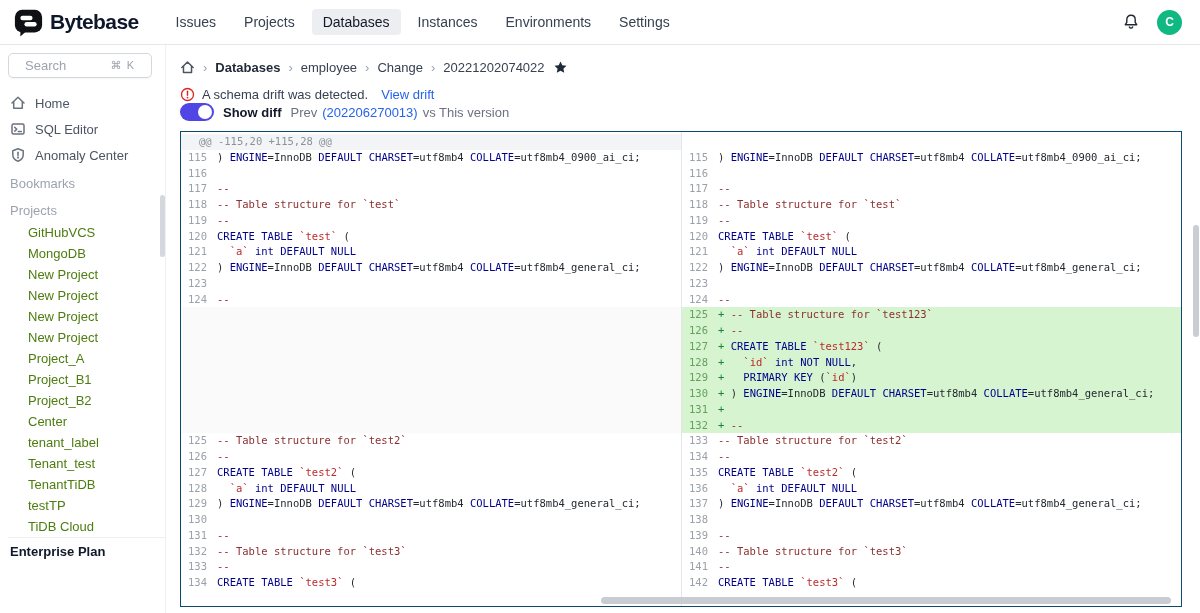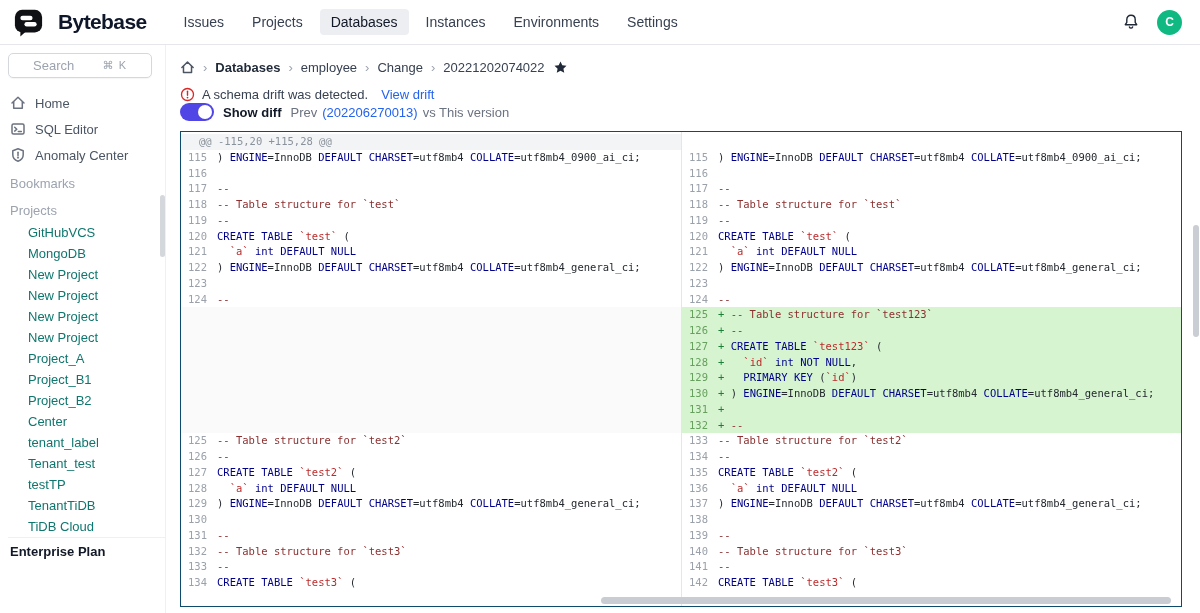--- a/index.html
+++ b/index.html
@@ -1,37 +1,37 @@
 <!DOCTYPE html>
 <html><head>
 <meta charset="utf-8">
 <style>
   *{box-sizing:border-box;margin:0;padding:0}
   html,body{width:1200px;height:613px;overflow:hidden}
   body{font-family:"Liberation Sans",sans-serif;background:#fff;color:#111827;font-size:13px}
 
   
   .header{height:45px;display:flex;align-items:center;padding:0 18px 0 14px;border-bottom:1px solid #e5e7eb;background:#fff}
-  .logo{display:flex;align-items:center;gap:15px;cursor:pointer}
+  .logo{display:flex;align-items:center;gap:7px;cursor:pointer}
   .logo-text{font-size:21px;font-weight:800;letter-spacing:-0.6px;color:#0f172a}
   .topnav{display:flex;align-items:flex-end;gap:6px;margin-left:26px}
   .nav-item{padding:5px 11px;font-size:14px;color:#374151;border-radius:4px;cursor:pointer;white-space:nowrap}
   .nav-item.active{background:#eceef2;color:#111827}
   .header-right{margin-left:auto;display:flex;align-items:center;gap:16px}
   .avatar{width:25px;height:25px;border-radius:50%;background:#10b981;color:#fff;font-size:12px;font-weight:700;display:flex;align-items:center;justify-content:center}
 
   
   .app-body{display:flex;height:568px;position:relative}
   .sidebar{width:166px;border-right:1px solid #eef0f2;padding:8px 0 0 8px;display:flex;flex-direction:column;position:relative;overflow:hidden}
-  .search-box{width:144px;height:25px;border:1px solid #d4d7dc;border-radius:5px;display:flex;align-items:center;padding:0 24px;color:#9ca3af;box-shadow:0 1px 1px rgba(0,0,0,.04);margin-bottom:12px;cursor:text}
+  .search-box{width:144px;height:25px;border:1px solid #d4d7dc;border-radius:5px;display:flex;align-items:center;padding:0 16px;color:#9ca3af;box-shadow:0 1px 1px rgba(0,0,0,.04);margin-bottom:12px;cursor:text}
   .search-ph{flex:1;font-size:13px}
   .search-kbd{font-size:11px;color:#9ca3af;letter-spacing:1px;white-space:nowrap}
   .side-item{display:flex;align-items:center;gap:9px;height:26px;font-size:13px;color:#4b5563;cursor:pointer;padding-left:2px}
   .side-section{height:24px;display:flex;align-items:center;font-size:13px;color:#9ca3af;padding-left:2px;margin-top:3px}
-  .proj-item{height:21px;display:flex;align-items:center;font-size:13px;color:#0f766e;padding-left:20px;cursor:pointer;white-space:nowrap}
+  .proj-item{height:21px;display:flex;align-items:center;font-size:13px;color:#4d7c0f;padding-left:20px;cursor:pointer;white-space:nowrap}
   .side-footer{margin-top:auto;border-top:1px solid #eef0f2;padding:4px 0}
   .plan{height:28px;display:flex;align-items:center;font-size:13px;font-weight:700;color:#111827;border-top:1px solid #eef0f2;padding-left:2px}
   .side-scrollbar{position:absolute;right:0;top:150px;width:5px;height:62px;background:#d4d7dc;border-radius:3px}
 
   .main{flex:1;display:flex;flex-direction:column;padding:0 18px 0 14px;min-width:0;position:relative}
   .breadcrumb{display:flex;align-items:center;gap:8px;margin-top:13px;font-size:13px;color:#374151;height:18px}
   .crumb-sep{color:#9ca3af;font-size:13px}
   .crumb-bold{font-weight:700;color:#1f2937}
   .crumb{cursor:pointer}
   .alert-row{display:flex;align-items:center;gap:7px;margin-top:9px;font-size:13px;color:#374151;height:18px}
@@ -144,22 +144,22 @@
         <div class="proj-item">New Project</div>
         <div class="proj-item">New Project</div>
         <div class="proj-item">New Project</div>
         <div class="proj-item">New Project</div>
         <div class="proj-item">Project_A</div>
         <div class="proj-item">Project_B1</div>
         <div class="proj-item">Project_B2</div>
         <div class="proj-item">Center</div>
         <div class="proj-item">tenant_label</div>
         <div class="proj-item">Tenant_test</div>
+        <div class="proj-item">TenantTiDB</div>
         <div class="proj-item">testTP</div>
-        <div class="proj-item">TenantTiDB</div>
         <div class="proj-item">TiDB Cloud</div>
       </div>
 
     <div class="plan">Enterprise Plan</div>
     <div class="side-scrollbar"></div>
   </div>
 
   <div class="main">
     <div class="breadcrumb">
       <span class="icon">

